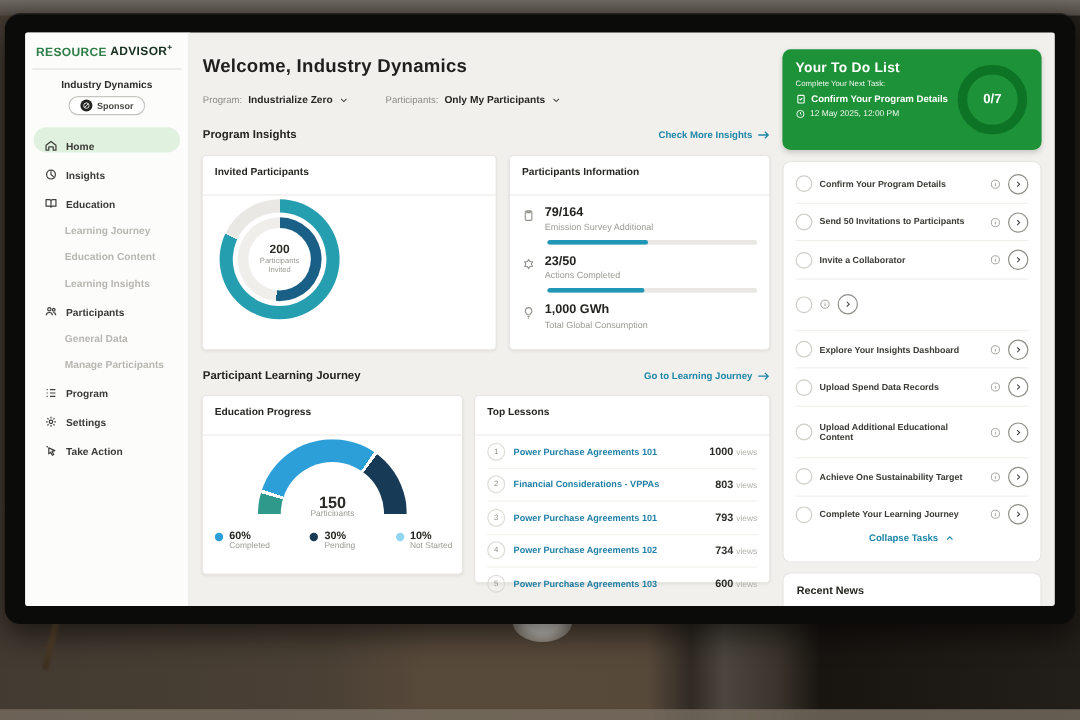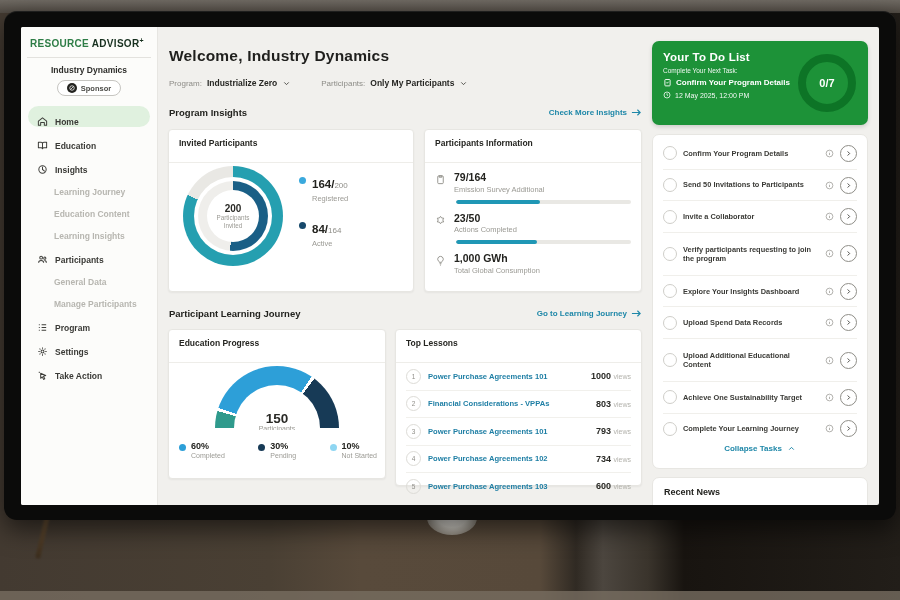--- a/index.html
+++ b/index.html
@@ -143,31 +143,31 @@
       <span>Sponsor</span>
     </div>
     <div class="nav">
       <div class="nav-item active">
         <svg width="11" height="11" viewBox="0 0 24 24" fill="none" stroke="currentColor" stroke-width="2.2" stroke-linejoin="round">
               <path d="M3 11 12 4l9 7v9h-5v-6h-8v6H3z"></path>
             </svg>
         <span>Home</span>
       </div>
       <div class="nav-item">
-        <svg width="11" height="11" viewBox="0 0 24 24" fill="none" stroke="currentColor" stroke-width="2.2" stroke-linejoin="round">
-              <path d="M3 5h6a3 3 0 0 1 3 3v11a3 3 0 0 0-3-2H3zM21 5h-6a3 3 0 0 0-3 3v11a3 3 0 0 1 3-2h6z"></path>
-            </svg>
-        <span>Education</span>
-      </div>
-      <div class="nav-item">
         <svg width="11" height="11" viewBox="0 0 24 24" fill="none" stroke="currentColor" stroke-width="2.2">
               <circle cx="12" cy="12" r="8"></circle>
               <path d="M12 6v6l5 4"></path>
             </svg>
         <span>Insights</span>
+      </div>
+      <div class="nav-item">
+        <svg width="11" height="11" viewBox="0 0 24 24" fill="none" stroke="currentColor" stroke-width="2.2" stroke-linejoin="round">
+              <path d="M3 5h6a3 3 0 0 1 3 3v11a3 3 0 0 0-3-2H3zM21 5h-6a3 3 0 0 0-3 3v11a3 3 0 0 1 3-2h6z"></path>
+            </svg>
+        <span>Education</span>
       </div>
       <div class="nav-item sub">
         <span>Learning Journey</span>
       </div>
       <div class="nav-item sub">
         <span>Education Content</span>
       </div>
       <div class="nav-item sub">
         <span>Learning Insights</span>
       </div>
@@ -243,36 +243,20 @@
       <div class="card-title">Invited Participants</div>
       <div class="donut-wrap">
         <div class="ring-outer"></div>
         <div class="ring-inner"></div>
         <div class="donut-center">
           <span class="v">200</span>
           <span class="l">Participants</span>
           <span class="l">Invited</span>
         </div>
       </div>
-      <div class="dlegend">
-        <div class="dleg-item">
-          <span class="dot blue"></span>
-          <span>
-            <span class="big">164/</span><span class="small">200</span>
-            <div class="lab">Registered</div>
-          </span>
-        </div>
-        <div class="dleg-item">
-          <span class="dot navy"></span>
-          <span>
-            <span class="big">84/</span><span class="small">164</span>
-            <div class="lab">Active</div>
-          </span>
-        </div>
-      </div>
     </div>
 
     <div class="card" style="left:266px;top:102px;width:218px;height:163px">
       <div class="card-title">Participants Information</div>
       <div class="info-row">
         <svg class="iico" width="11" height="11" viewBox="0 0 24 24" fill="none" stroke="currentColor" stroke-width="2">
               <rect x="6" y="4" width="12" height="17" rx="2"></rect>
               <path d="M9 4h6v3H9z"></path>
             </svg>
         <span>
@@ -438,21 +422,20 @@
             <path d="M12 10v6M12 7v.5"></path>
           </svg>
       <span class="go-btn">
             <svg width="7" height="7" viewBox="0 0 24 24" fill="none" stroke="currentColor" stroke-width="3">
               <path d="M9 5l7 7-7 7"></path>
             </svg>
           </span>
     </div>
     <div class="task-row tall">
       <span class="chk"></span>
-      <span class="task-label">Verify participants requesting to join the program</span>
       <svg class="info-i" width="9" height="9" viewBox="0 0 24 24" fill="none" stroke="currentColor" stroke-width="2">
             <circle cx="12" cy="12" r="9"></circle>
             <path d="M12 10v6M12 7v.5"></path>
           </svg>
       <span class="go-btn">
             <svg width="7" height="7" viewBox="0 0 24 24" fill="none" stroke="currentColor" stroke-width="3">
               <path d="M9 5l7 7-7 7"></path>
             </svg>
           </span>
     </div>

